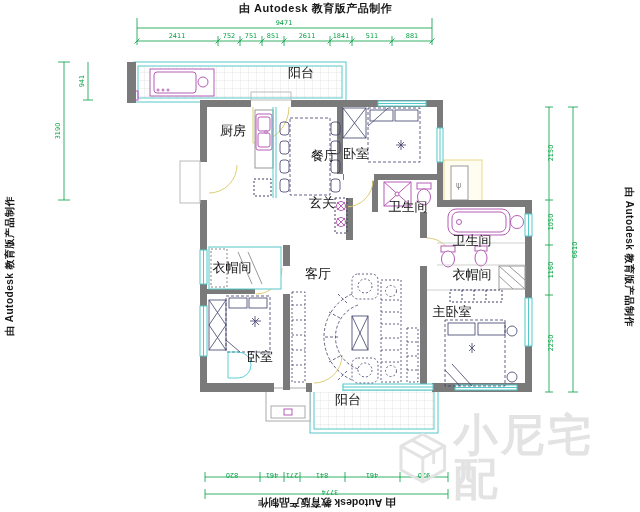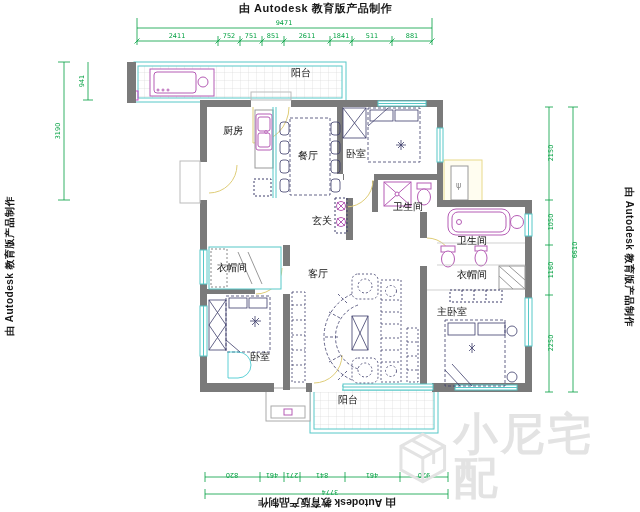--- a/index.html
+++ b/index.html
@@ -7,26 +7,26 @@
           font-family:"DejaVu Sans",sans-serif}
   #plan-svg{position:absolute;left:0;top:0}
   .adsk{position:absolute;font-family:"Liberation Sans",sans-serif;font-weight:700;
         color:#181818;white-space:nowrap}
   .adsk-top{left:239px;top:1px;font-size:11px;letter-spacing:.5px}
   .adsk-bottom{left:258px;top:495px;font-size:10.5px;transform:rotate(180deg)}
   .adsk-left{left:3px;top:336px;font-size:10px;letter-spacing:.5px;
              transform:rotate(-90deg);transform-origin:0 0}
   .adsk-right{left:636px;top:187px;font-size:10px;letter-spacing:.5px;
               transform:rotate(90deg);transform-origin:0 0}
-  .room-label{position:absolute;font-size:10px;color:#101010;white-space:nowrap;
+  .room-label{position:absolute;font-size:13px;color:#101010;white-space:nowrap;
               transform:translate(-50%,-50%);z-index:3}
   #watermark{position:absolute;left:396px;top:413px;display:flex;align-items:center;
              gap:4px;color:#e3e3e3;z-index:4}
   .wm-text{font-size:44px;font-weight:700;letter-spacing:3px;line-height:1;
-           font-family:Liberation Serif, serif}
+           font-family:Liberation Sans, sans-serif}
   text.dim{font-size:6.5px;fill:#00A040;font-family:"DejaVu Sans",sans-serif}
 </style>
 </head>
 <body>
 
 <div id="canvas">
 
   <svg id="plan-svg" width="640" height="512" viewBox="0 0 640 512">
     <defs>
       <pattern id="tiles" width="8" height="8" patternUnits="userSpaceOnUse">
@@ -411,24 +411,24 @@
         <text class="dim" text-anchor="middle" transform="rotate(180 322 473)" x="322" y="473">841</text>
         <text class="dim" text-anchor="middle" transform="rotate(180 372 473)" x="372" y="473">461</text>
         <text class="dim" text-anchor="middle" transform="rotate(180 424 473)" x="424" y="473">920</text>
         <text class="dim" text-anchor="middle" transform="rotate(180 330 490)" x="330" y="490">3774</text>
       </g>
     </g>
   </svg>
 
   <span class="room-label" style="left:301px;top:73px">阳台</span>
   <span class="room-label" style="left:233px;top:131px">厨房</span>
-  <span class="room-label" style="left:308px;top:156px">餐厅</span>
+  <span class="room-label" style="left:324px;top:156px">餐厅</span>
   <span class="room-label" style="left:356px;top:154px">卧室</span>
   <span class="room-label" style="left:408px;top:207px">卫生间</span>
-  <span class="room-label" style="left:322px;top:221px">玄关</span>
+  <span class="room-label" style="left:322px;top:203px">玄关</span>
   <span class="room-label" style="left:232px;top:268px">衣帽间</span>
   <span class="room-label" style="left:472px;top:241px">卫生间</span>
   <span class="room-label" style="left:472px;top:275px">衣帽间</span>
   <span class="room-label" style="left:452px;top:312px">主卧室</span>
   <span class="room-label" style="left:260px;top:357px">卧室</span>
   <span class="room-label" style="left:318px;top:274px">客厅</span>
   <span class="room-label" style="left:348px;top:400px">阳台</span>
 
   <div class="adsk adsk-top">由 Autodesk 教育版产品制作</div>
   <div class="adsk adsk-bottom">由 Autodesk 教育版产品制作</div>

